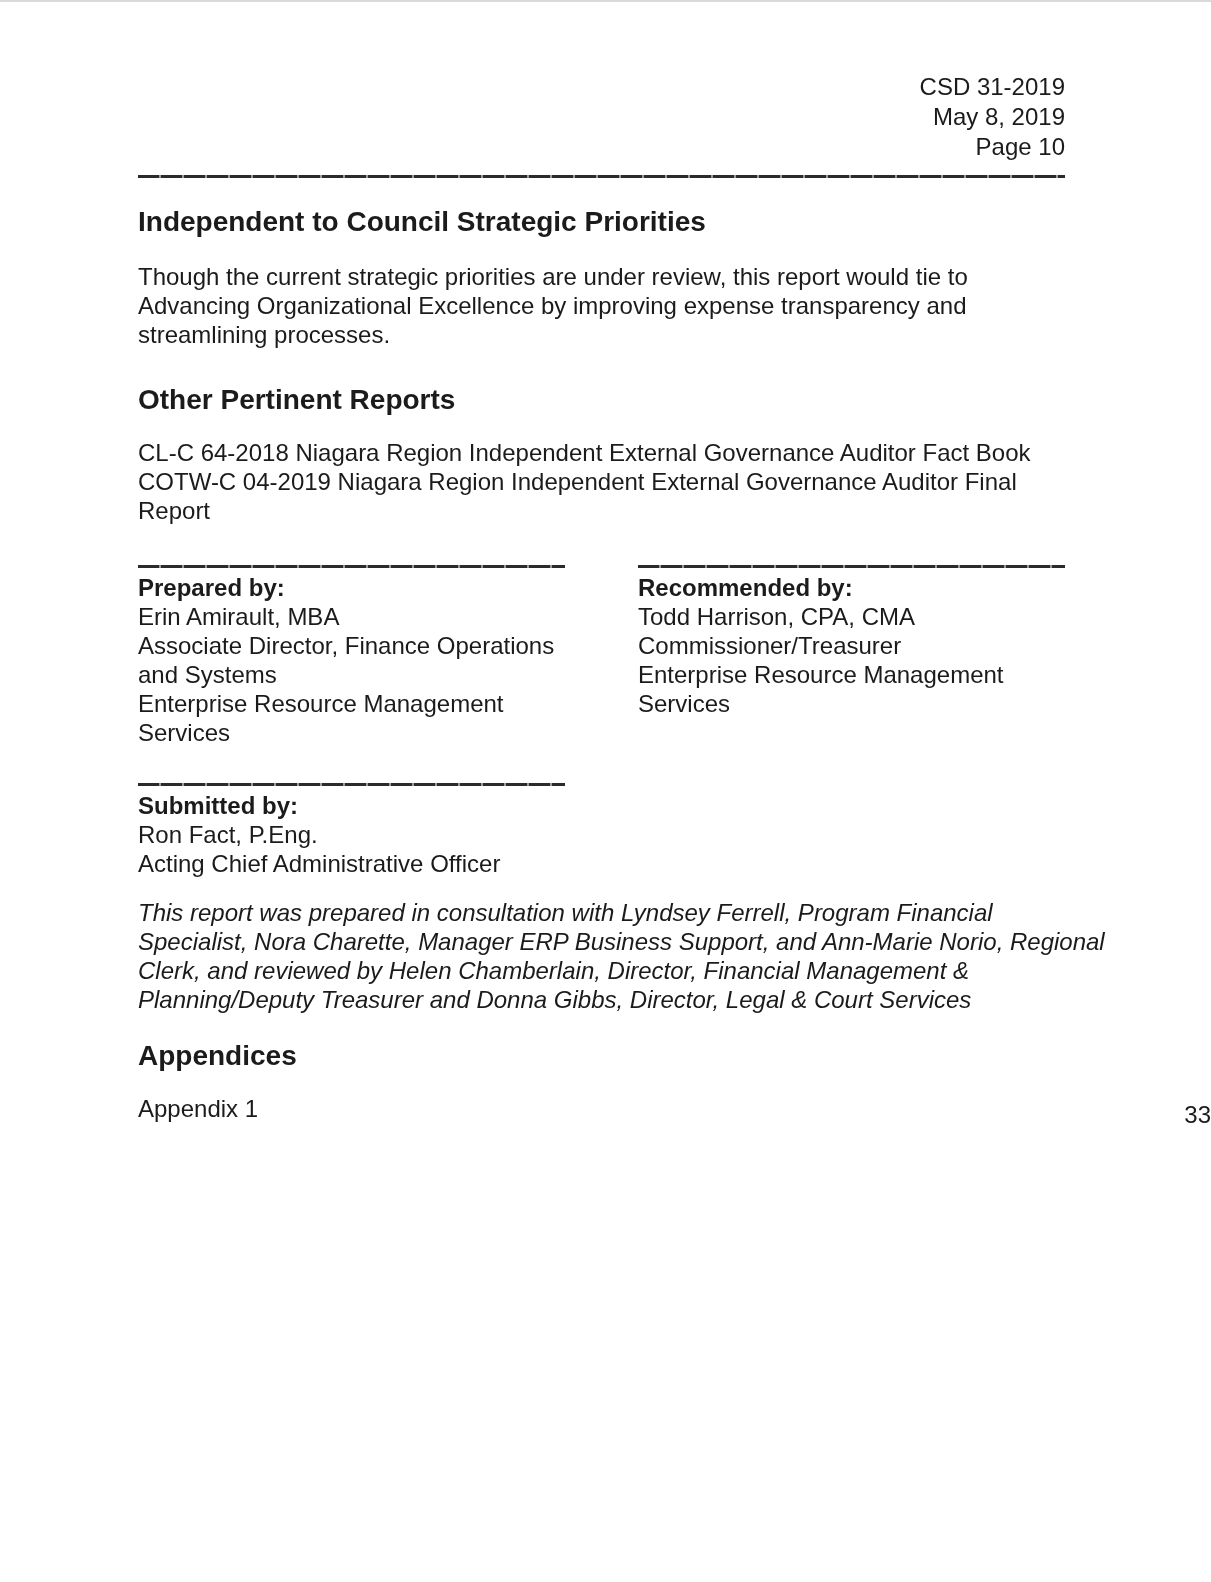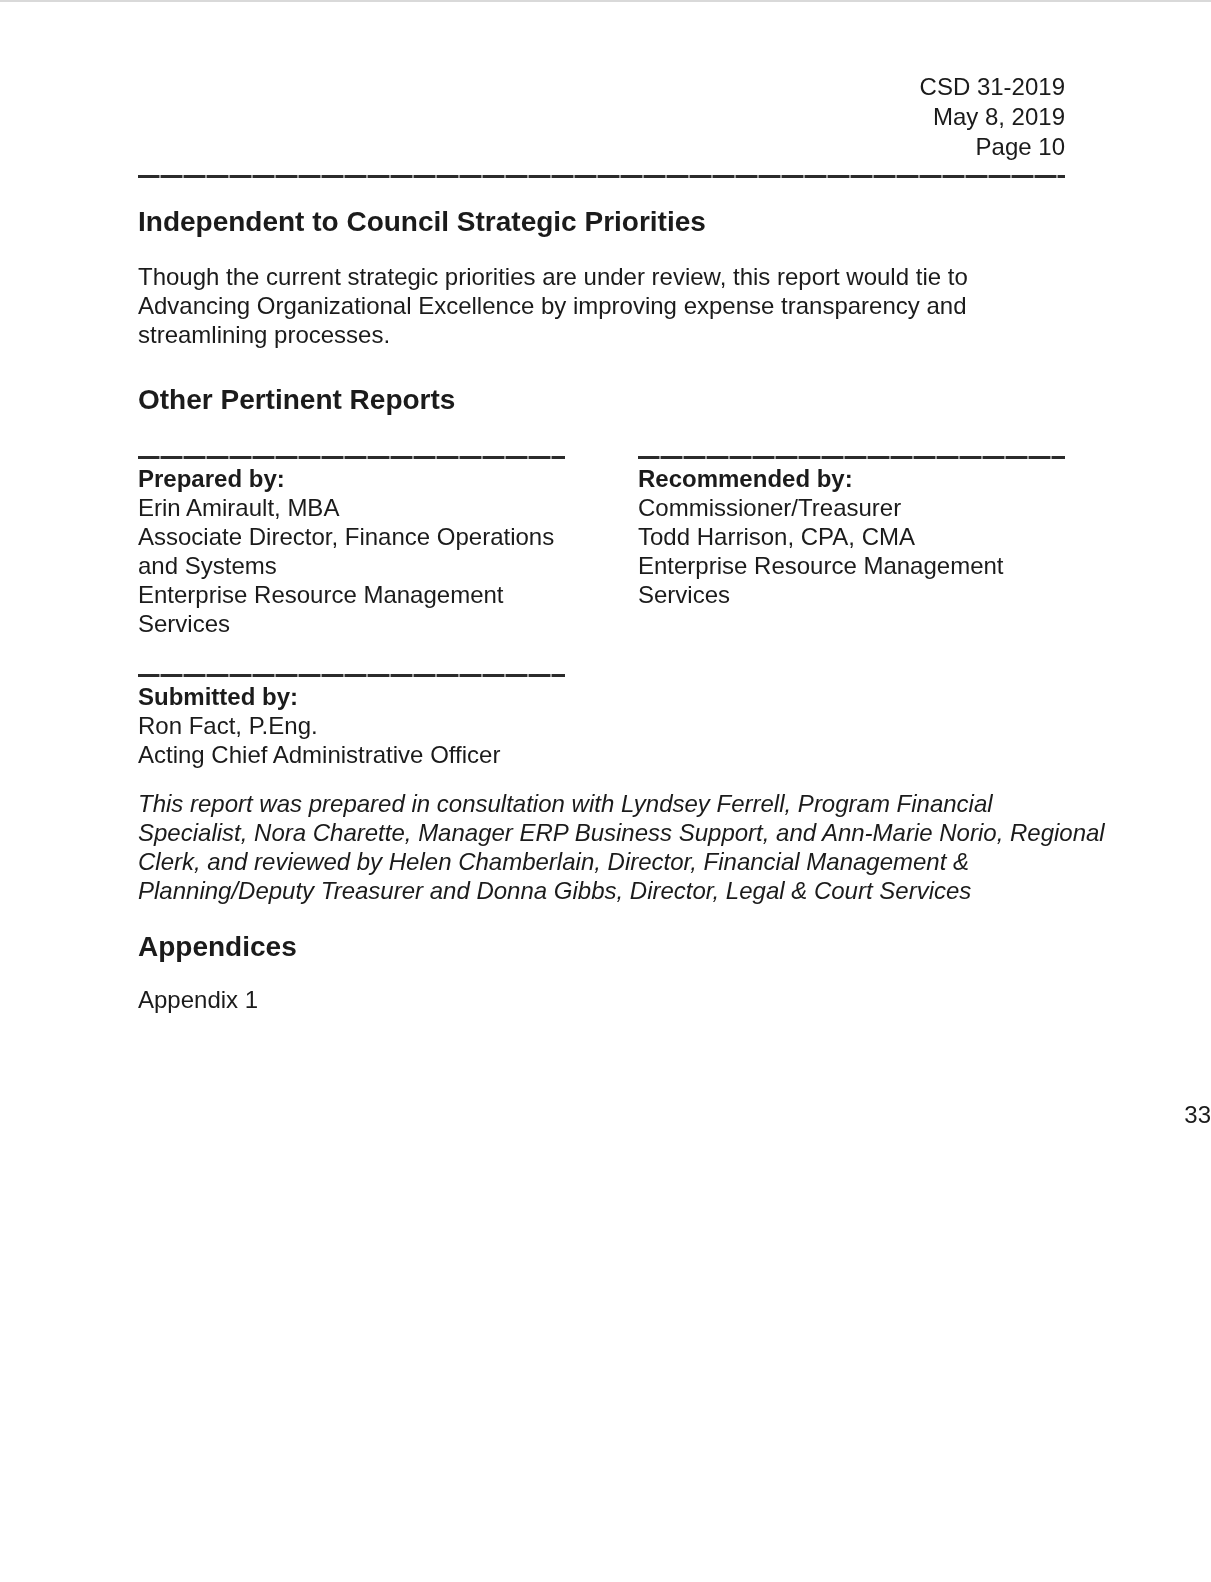--- a/index.html
+++ b/index.html
@@ -84,36 +84,40 @@
   </div>
 
   <div class="rule"></div>
 
   <h1>Independent to Council Strategic Priorities</h1>
 
   <p class="para">Though the current strategic priorities are under review, this report would tie to Advancing Organizational Excellence by improving expense transparency and streamlining processes.</p>
 
   <h1 class="gap-lg">Other Pertinent Reports</h1>
 
+  <p class="reports">
+    <span class="report-ref">CL-C 64-2018 Niagara Region Independent External Governance Auditor Fact Book</span>
+    <span class="report-ref">COTW-C 04-2019 Niagara Region Independent External Governance Auditor Final Report</span>
+  </p>
 
   <div class="sig-row">
 
     <div class="sig-col">
       <div class="sig-line"></div>
       <div class="sig-label">Prepared by:</div>
       <div>Erin Amirault, MBA</div>
       <div>Associate Director, Finance Operations and Systems</div>
       <div>Enterprise Resource Management Services</div>
     </div>
 
     <div class="sig-col">
       <div class="sig-line"></div>
       <div class="sig-label">Recommended by:</div>
+      <div>Todd Harrison, CPA, CMA</div>
       <div>Commissioner/Treasurer</div>
-      <div>Todd Harrison, CPA, CMA</div>
       <div>Enterprise Resource Management Services</div>
     </div>
 
   </div>
 
   <div class="submitted-block">
     <div class="sig-line"></div>
     <div class="sig-label">Submitted by:</div>
     <div>Ron Fact, P.Eng.</div>
     <div>Acting Chief Administrative Officer</div>

